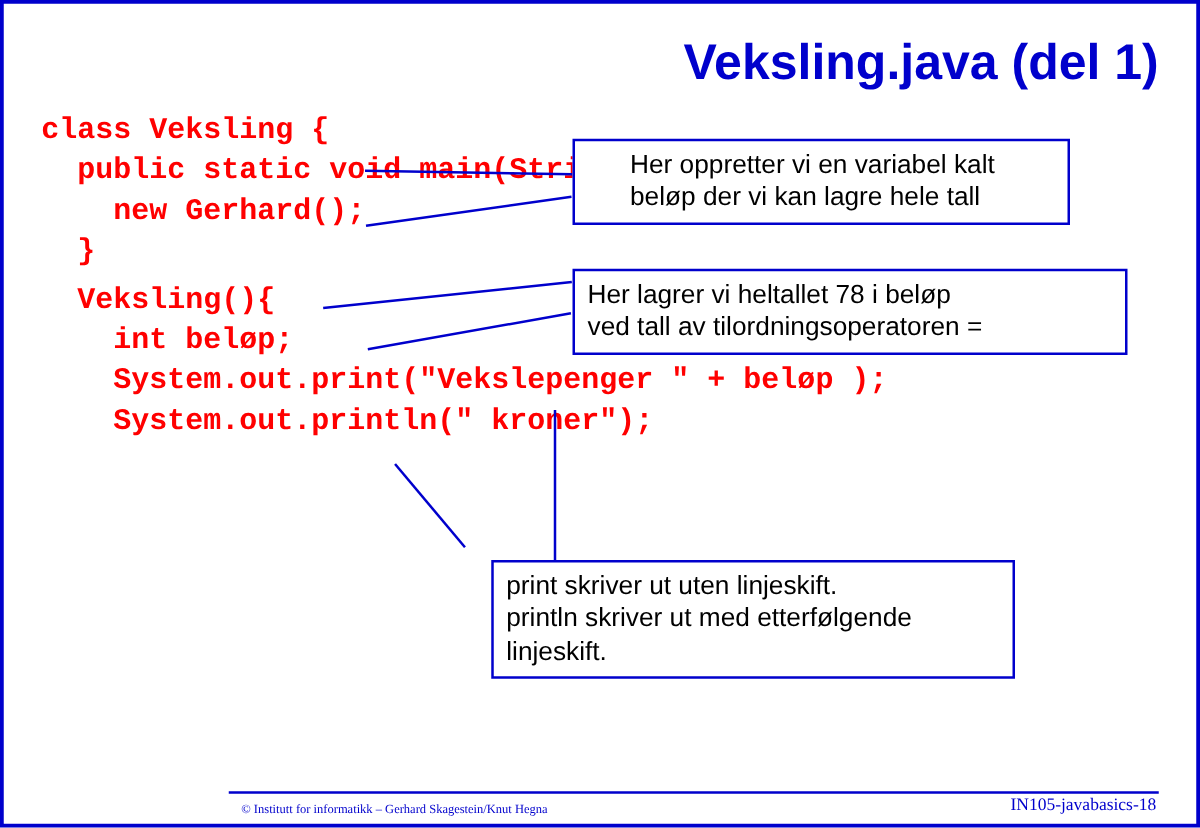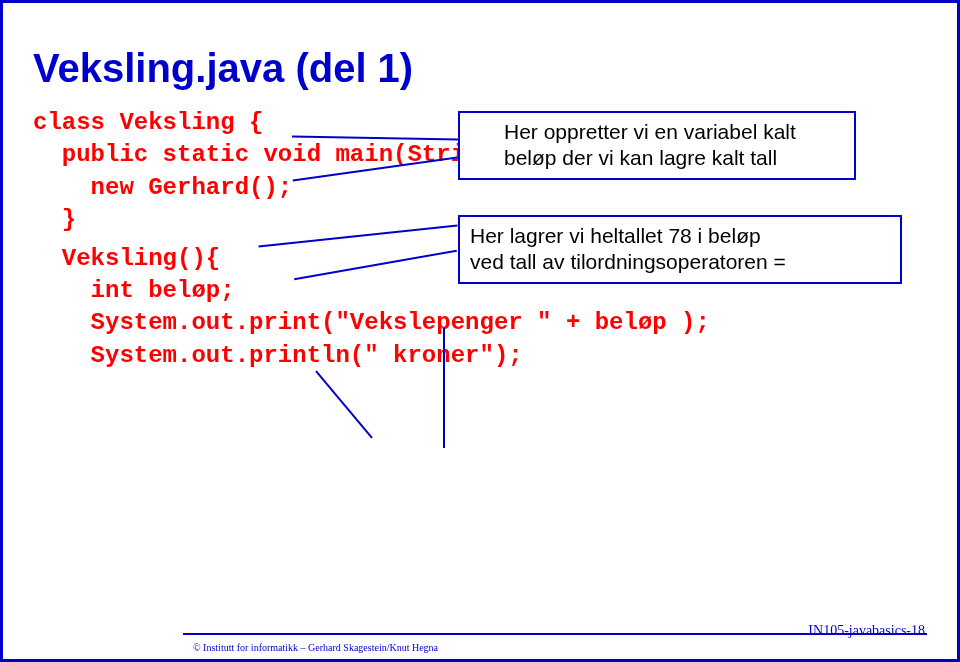--- a/index.html
+++ b/index.html
@@ -14,22 +14,22 @@
   }
   .slide {
     width: 960px;
     height: 662px;
     border: 3px solid #0000cc;
     box-sizing: border-box;
     position: relative;
     padding: 20px 30px 50px 30px;
   }
   .title-row {
-    text-align: left;
-    margin-top: 23px;
+    text-align: right;
+    margin-top: 5px;
   }
   .title {
     font-family: Arial, sans-serif;
     font-weight: bold;
     font-size: 40px;
     color: #0000cc;
   }
   .code-area {
     margin-top: 16px;
     font-family: "Courier New", monospace;
@@ -75,21 +75,21 @@
     position: absolute;
     left: 190px;
     bottom: 6px;
     font-family: "Times New Roman", serif;
     font-size: 10px;
     color: #0000cc;
   }
   .footer-right {
     position: absolute;
     right: 32px;
-    bottom: 20px;
+    bottom: 6px;
     font-family: "Times New Roman", serif;
     font-size: 14px;
     color: #0000cc;
   }
 </style>
 </head>
 <body>
 
 <div class="slide">
 
@@ -111,26 +111,31 @@
 
   <div class="connector conn1"></div>
   <div class="connector conn2"></div>
   <div class="connector conn3"></div>
   <div class="connector conn4"></div>
   <div class="conn5a"></div>
   <div class="conn5b"></div>
 
   <div class="callout c1">
     <span>Her oppretter vi en variabel kalt</span><br>
-    <span>beløp der vi kan lagre kalt tall</span>
+    <span>beløp der vi kan lagre hele tall</span>
   </div>
 
   <div class="callout c2">
     <span>Her lagrer vi heltallet 78 i beløp</span><br>
     <span>ved tall av tilordningsoperatoren =</span>
   </div>
 
+  <div class="callout c3">
+    <span>print skriver ut uten linjeskift.</span><br>
+    <span>println skriver ut med etterfølgende</span><br>
+    <span>linjeskift.</span>
+  </div>
 
   <div class="footer-line"></div>
   <div class="footer-left">©  Institutt for informatikk – Gerhard Skagestein/Knut Hegna</div>
   <div class="footer-right">IN105-javabasics-18</div>
 
 </div>
 
 </body></html>

